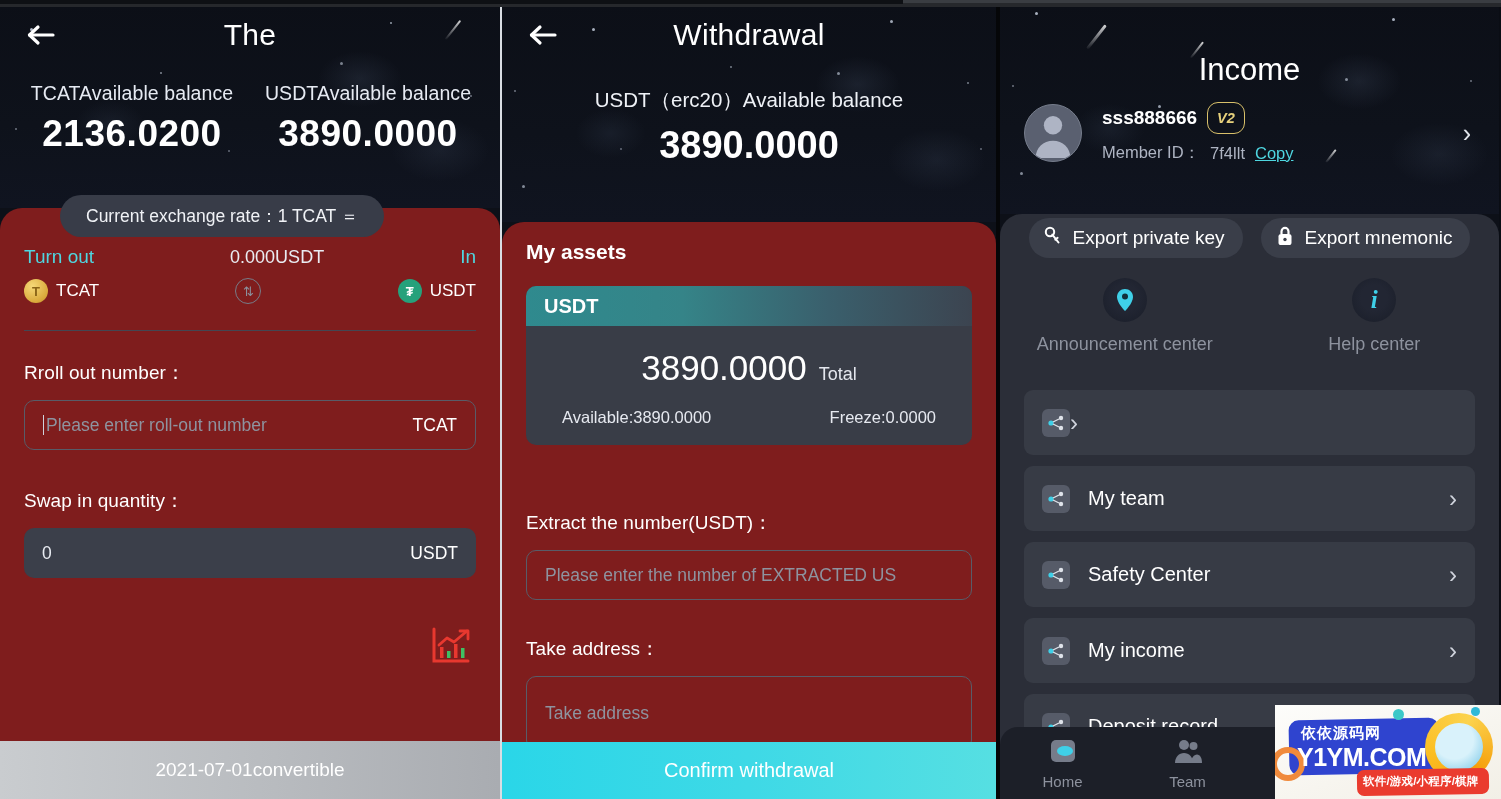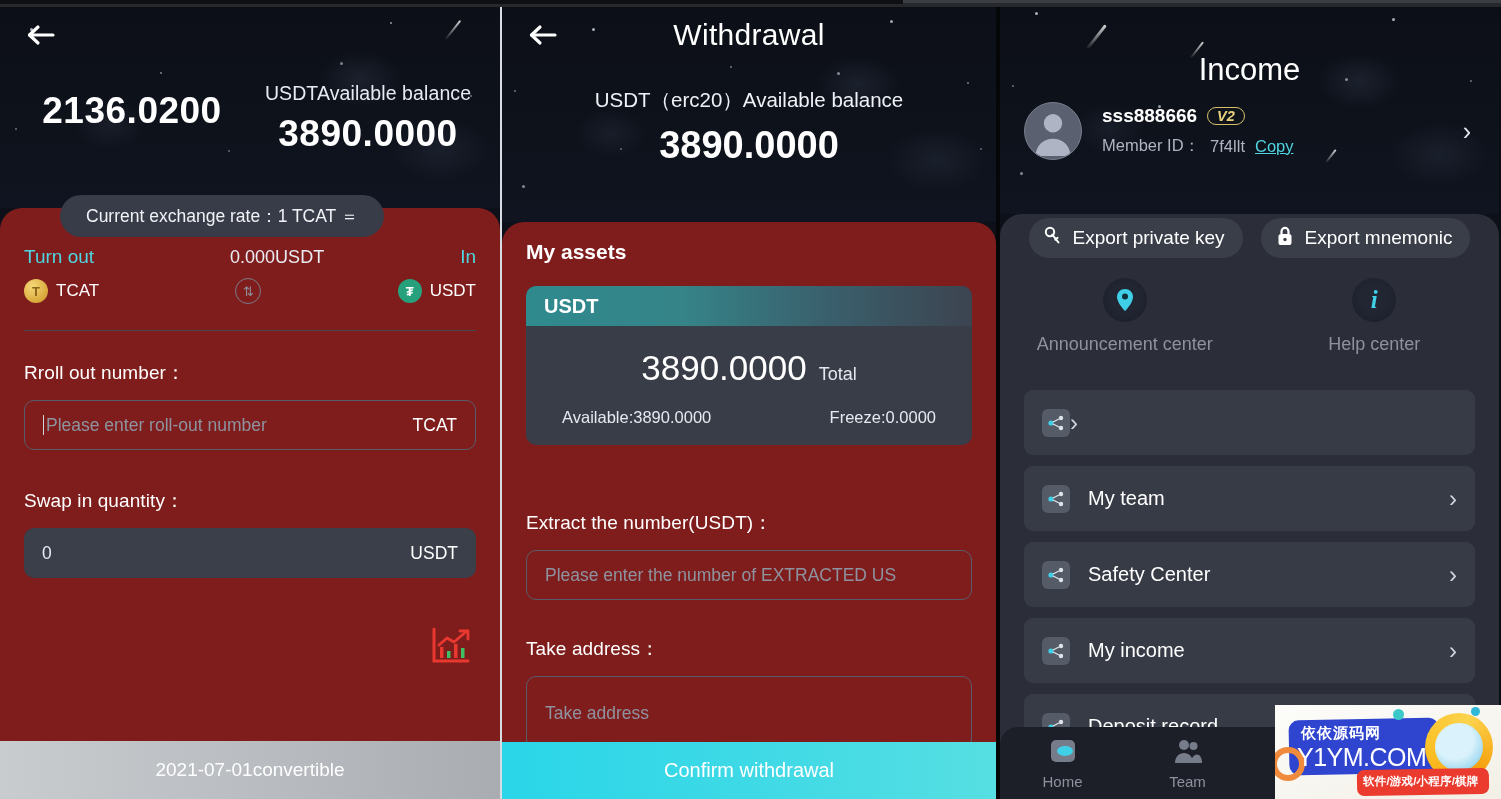--- a/index.html
+++ b/index.html
@@ -135,21 +135,21 @@
   .avatar {
     width:58px; height:58px; border-radius:50%; background:#5a6070;
     border:1px solid #767d8c; display:flex; align-items:flex-end; justify-content:center;
     overflow:hidden; flex:0 0 auto;
   }
   .profile-info { margin-left:20px; flex:1; }
   .profile-name-row { display:flex; align-items:center; gap:10px; }
   .profile-name { color:#fff; font-size:19px; font-weight:bold; }
   .vip-badge {
     border:1.5px solid #d8c06a; color:#e7d17c; border-radius:11px;
-    padding:0 9px; font-size:14.5px; font-weight:bold; font-style:italic;
+    padding:7px 9px; font-size:14.5px; font-weight:bold; font-style:italic;
   }
   .member-row { display:flex; align-items:center; gap:10px; margin-top:8px; }
   .member-id { color:#aeb4c2; font-size:16.5px; }
   .copy-link { color:#4fd6e0; font-size:16.5px; text-decoration:underline; cursor:pointer; }
   .profile-chev { color:#dfe3ea; font-size:25px; padding-right:6px; }
 
   .p3-sheet { position:absolute; left:0; right:0; top:214px; bottom:0; background:#2b2e38; border-radius:22px 22px 0 0; z-index:2; }
 
   .export-row { position:absolute; left:0; right:0; top:218px; z-index:7; display:flex; justify-content:center; gap:18px; }
   .export-btn {
@@ -192,21 +192,21 @@
   .watermark {
     position:absolute; right:0; bottom:0; width:226px; height:94px; z-index:20;
     background:linear-gradient(160deg,#fdfdfb 0%,#f7f5ef 55%,#f2efe6 100%);
     overflow:hidden;
   }
   .wm-blue {
     position:absolute; left:14px; top:14px; width:150px; height:55px;
     background:#2f44cf; border-radius:10px; transform:rotate(-1.2deg);
   }
   .wm-cn { position:absolute; left:26px; top:19px; color:#fff; font-size:15px; font-weight:bold; letter-spacing:1px; z-index:3; }
-  .wm-en { position:absolute; left:22px; top:38px; color:#fff; font-size:25px; font-weight:normal; letter-spacing:-.5px; z-index:3; }
+  .wm-en { position:absolute; left:22px; top:38px; color:#fff; font-size:25px; font-weight:bold; letter-spacing:-.5px; z-index:3; }
   .wm-red {
     position:absolute; left:82px; top:64px; width:132px; height:26px;
     background:#ea3b2e; border-radius:7px; transform:rotate(-1deg); z-index:3;
   }
   .wm-red-txt { position:absolute; left:88px; top:69px; color:#fff; font-size:11.5px; font-weight:bold; z-index:4; letter-spacing:.2px; }
   .wm-mag-ring {
     position:absolute; right:8px; top:8px; width:68px; height:68px; border-radius:50%;
     background:conic-gradient(from 20deg,#fcd34d,#f59e0b,#fbbf24,#fcd34d); z-index:2;
   }
   .wm-mag-in {
@@ -241,24 +241,26 @@
       </div>
     </div>
 
     <div class="navbar">
       <div class="back-arrow">
         <svg width="30" height="22" viewBox="0 0 30 22" aria-hidden="true">
           <path d="M12 3 L3.5 11 L12 19" fill="none" stroke="#ffffff" stroke-width="3.2" stroke-linecap="round" stroke-linejoin="round"></path>
           <path d="M3.5 11 H27" stroke="#ffffff" stroke-width="3.2" stroke-linecap="round"></path>
         </svg>
       </div>
+      <div class="nav-title">The</div>
     </div>
 
     <div class="bal-row">
       <div class="bal-col">
+        <div class="bal-label">TCATAvailable balance</div>
         <div class="bal-value">2136.0200</div>
       </div>
       <div class="bal-col">
         <div class="bal-label">USDTAvailable balance</div>
         <div class="bal-value">3890.0000</div>
       </div>
     </div>
 
     <div class="p1-sheet">
       <div class="swap-row">

